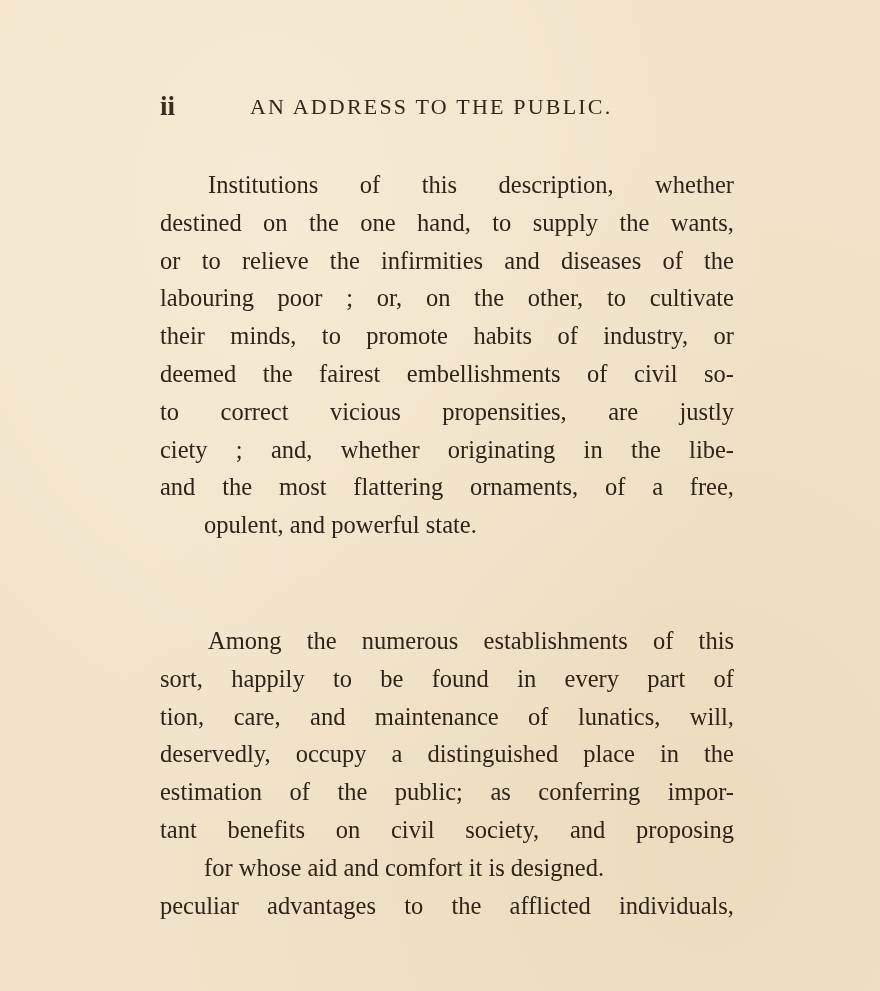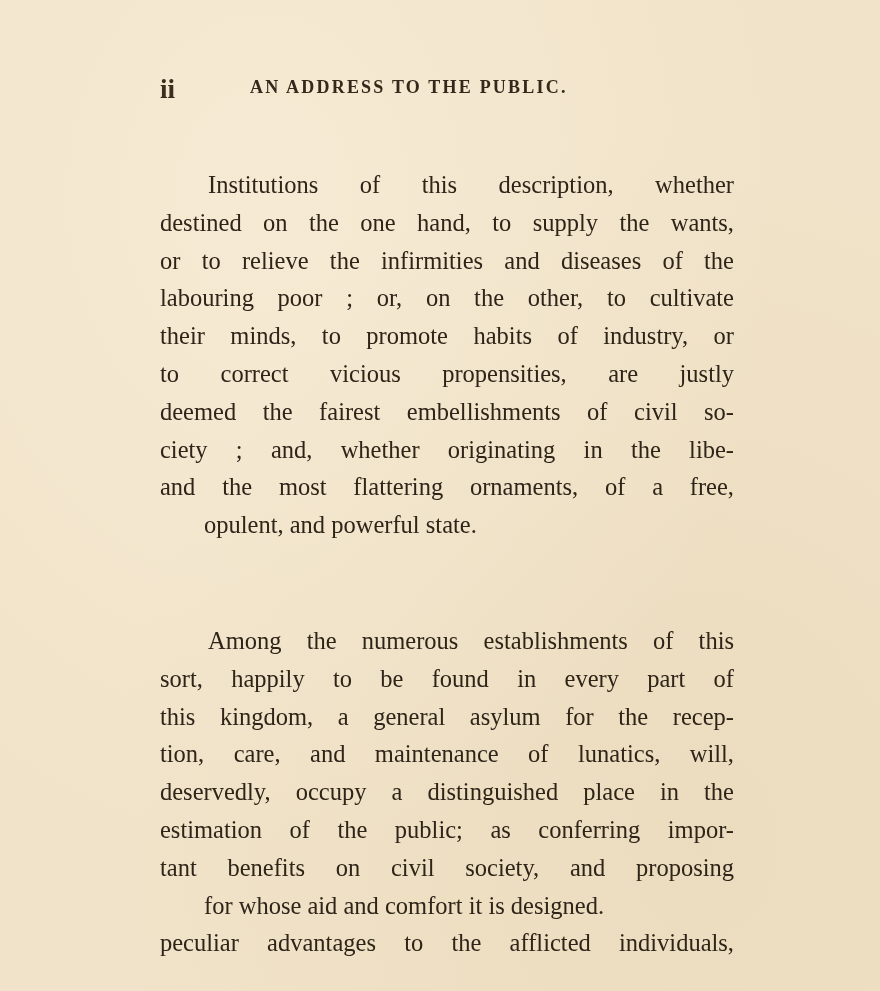--- a/index.html
+++ b/index.html
@@ -18,40 +18,40 @@
   .page {
     position: absolute;
     inset: 0;
     background:
       radial-gradient(ellipse at 30% 20%, rgba(255,248,232,0.35), rgba(0,0,0,0) 60%),
       radial-gradient(ellipse at 80% 85%, rgba(220,200,160,0.25), rgba(0,0,0,0) 60%),
       #f1e3c9;
   }
   .running-head {
     position: absolute;
-    top: 74px;
+    top: 91px;
     left: 0;
     width: 880px;
     height: 36px;
   }
   .folio {
     position: absolute;
     left: 160px;
     top: 0;
     font-size: 27px;
     font-weight: bold;
     letter-spacing: 0px;
     color: #3a2e1e;
   }
   .head-title {
     position: absolute;
     left: 250px;
     top: 3px;
-    font-size: 18px;
-    font-weight: bold;
+    font-size: 22px;
+    font-weight: normal;
     letter-spacing: 2.2px;
     color: #33281a;
   }
   .body-text {
     position: absolute;
     left: 160px;
     top: 122px;
     width: 574px;
   }
   .line {
@@ -87,33 +87,32 @@
   </div>
 
   <div class="body-text">
 
     <div>
       <span class="line indent">Institutions of this description, whether</span>
       <span class="line">destined on the one hand, to supply the wants,</span>
       <span class="line">or to relieve the infirmities and diseases of the</span>
       <span class="line">labouring poor ; or, on the other, to cultivate</span>
       <span class="line">their minds, to promote habits of industry, or</span>
+      <span class="line">deemed the fairest embellishments of civil so-</span>
       <span class="line">to correct vicious propensities, are justly</span>
-      <span class="line">deemed the fairest embellishments of civil so-</span>
       <span class="line">ciety ; and, whether originating in the libe-</span>
       <span class="line">and the most flattering ornaments, of a free,</span>
       <span class="line last">opulent, and powerful state.</span>
     </div>
 
     <div class="para-gap"></div>
 
     <div>
       <span class="line indent">Among the numerous establishments of this</span>
       <span class="line">sort, happily to be found in every part of</span>
-      <span class="line">this kingdom, a general asylum for the recep-</span>
       <span class="line">tion, care, and maintenance of lunatics, will,</span>
       <span class="line">deservedly, occupy a distinguished place in the</span>
       <span class="line">estimation of the public; as conferring impor-</span>
       <span class="line">tant benefits on civil society, and proposing</span>
       <span class="line last">for whose aid and comfort it is designed.</span>
       <span class="line">peculiar advantages to the afflicted individuals,</span>
     </div>
 
   </div>
 </div>

